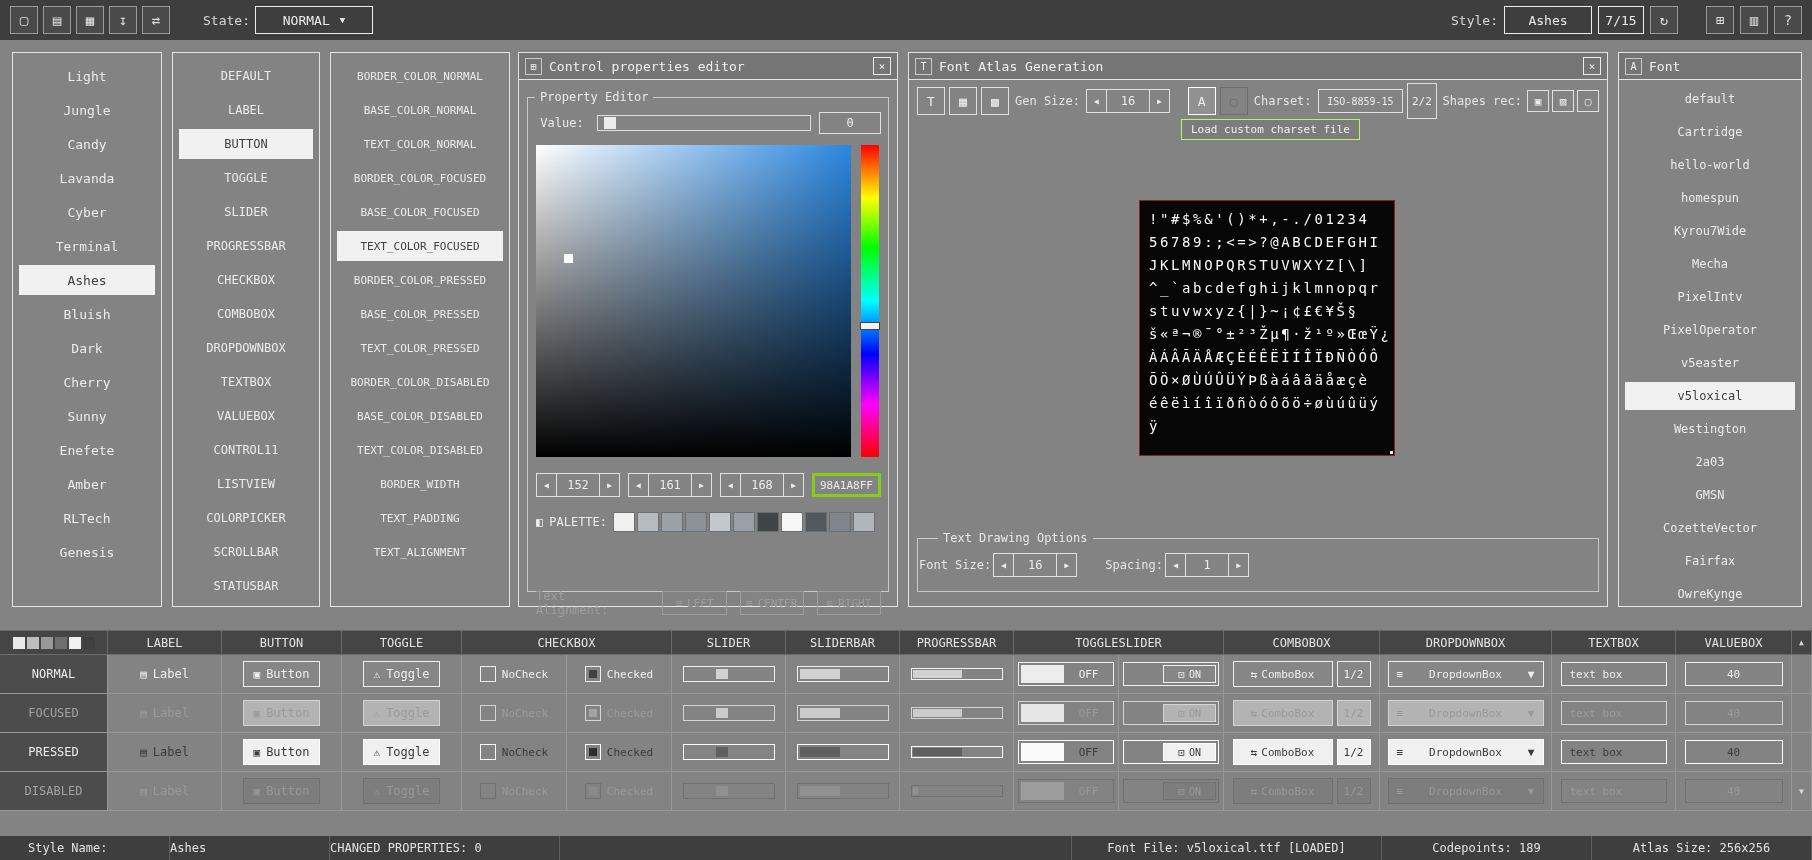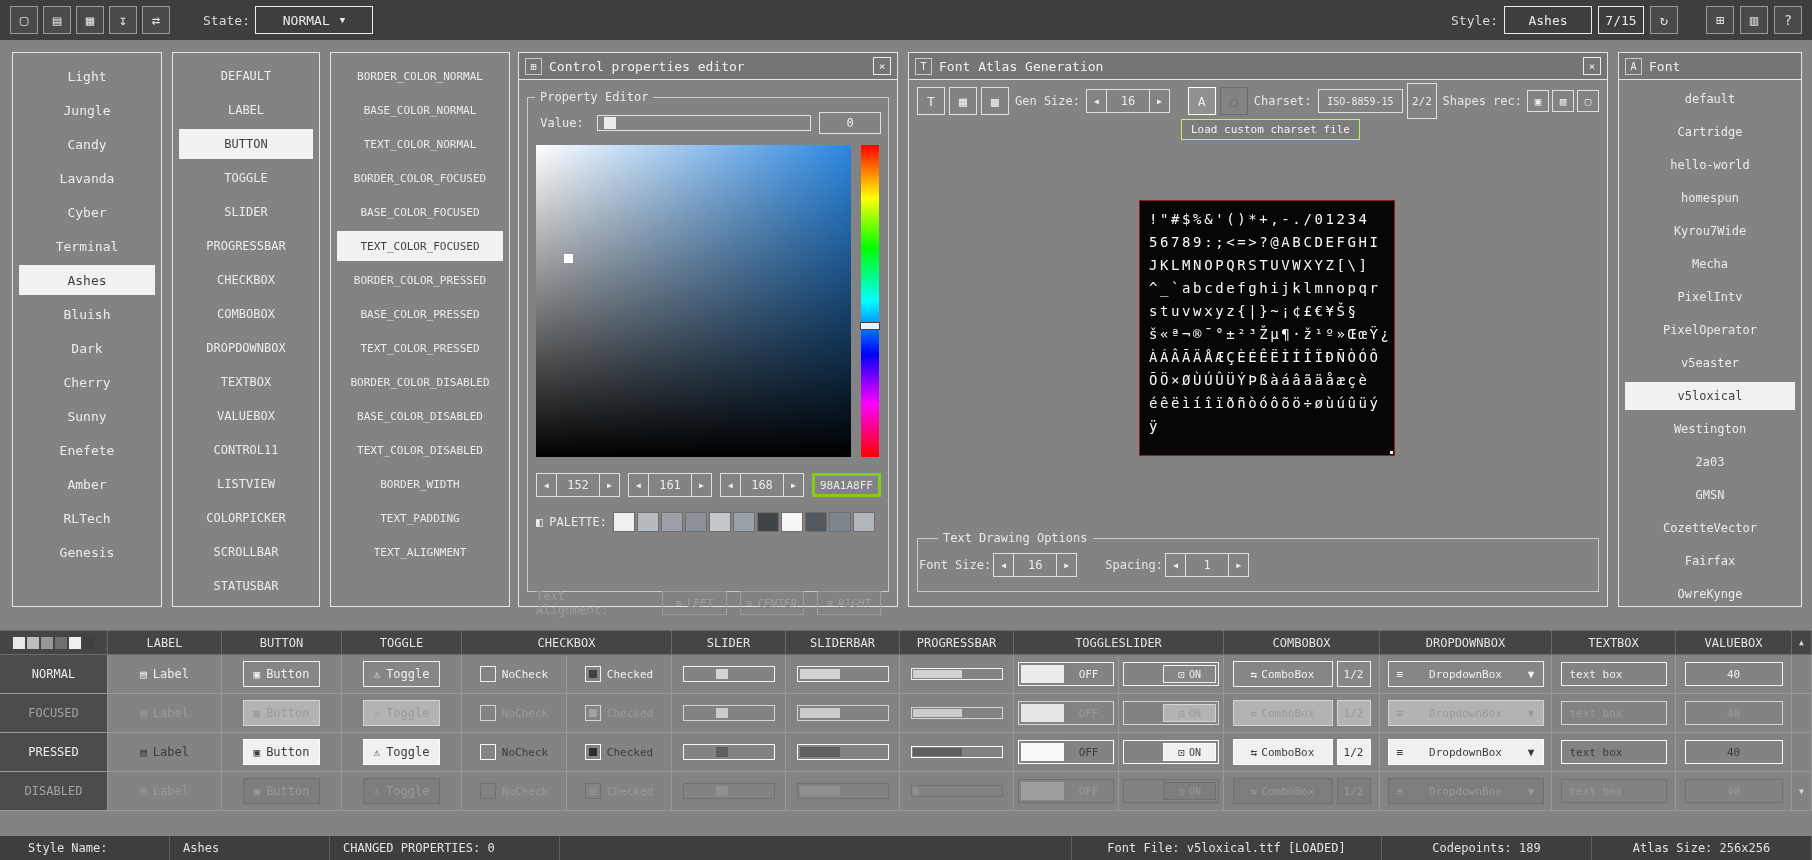--- a/index.html
+++ b/index.html
@@ -149,21 +149,21 @@
   .c-drop { width:156px; justify-content:space-between; padding:0 8px; font-size:11px; }
   .c-textbox { width:106px; height:24px; border:1px solid var(--b); color:var(--t); font-size:11px;
                display:flex; align-items:center; padding:0 8px; }
   .c-valuebox { width:98px; height:24px; border:1px solid var(--b); color:var(--t); font-size:11px;
                 display:flex; align-items:center; justify-content:center; }
   .scroll-cell { font-size:8px; color:#d8d8d8; }
 
   
   .statusbar { position:absolute; left:0; bottom:0; width:1812px; height:24px; background:#3e3e3e;
                display:flex; align-items:stretch; font-size:12px; color:#e3e3e3; }
-  .sb-cell { border-right:1px solid #5f5f5f; display:flex; align-items:center; padding:0 13px; white-space:nowrap; }
+  .sb-cell { border-right:1px solid #5f5f5f; display:flex; align-items:center; padding:0 0; white-space:nowrap; }
   .sb-cell.center { justify-content:center; }
   .sb-name-label { width:170px; padding-left:28px; }
   .sb-name { width:160px; }
   .sb-changed { width:230px; }
   .sb-spacer { flex:1; border-right:1px solid #5f5f5f; }
   .sb-font { width:310px; }
   .sb-codepoints { width:210px; }
   .sb-atlas { width:220px; }
   .sb-rec { width:262px; border-right:none; }
 </style>

